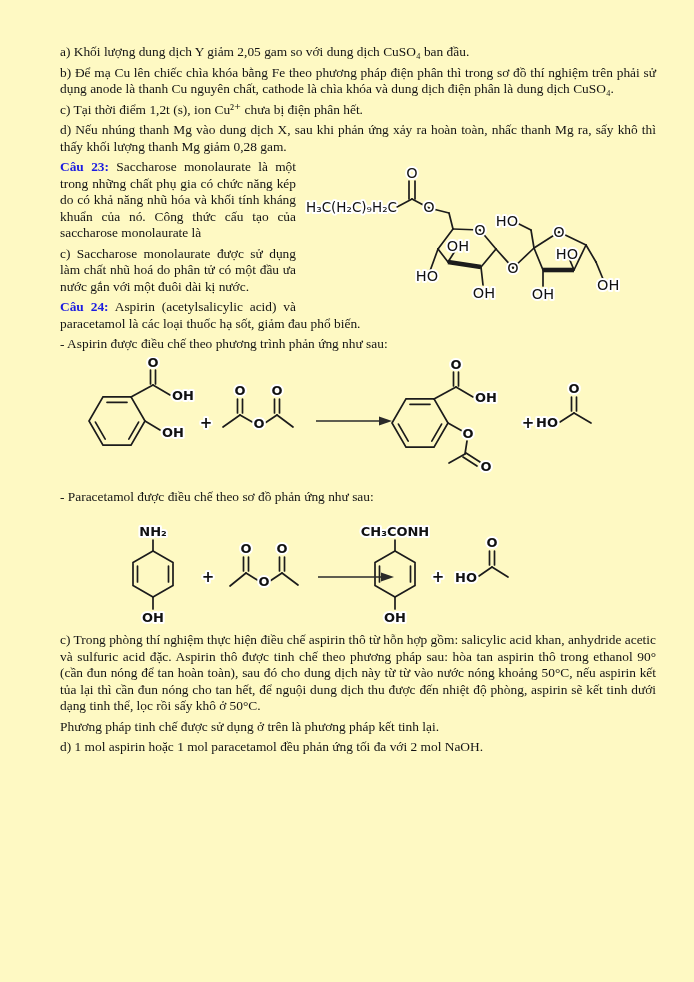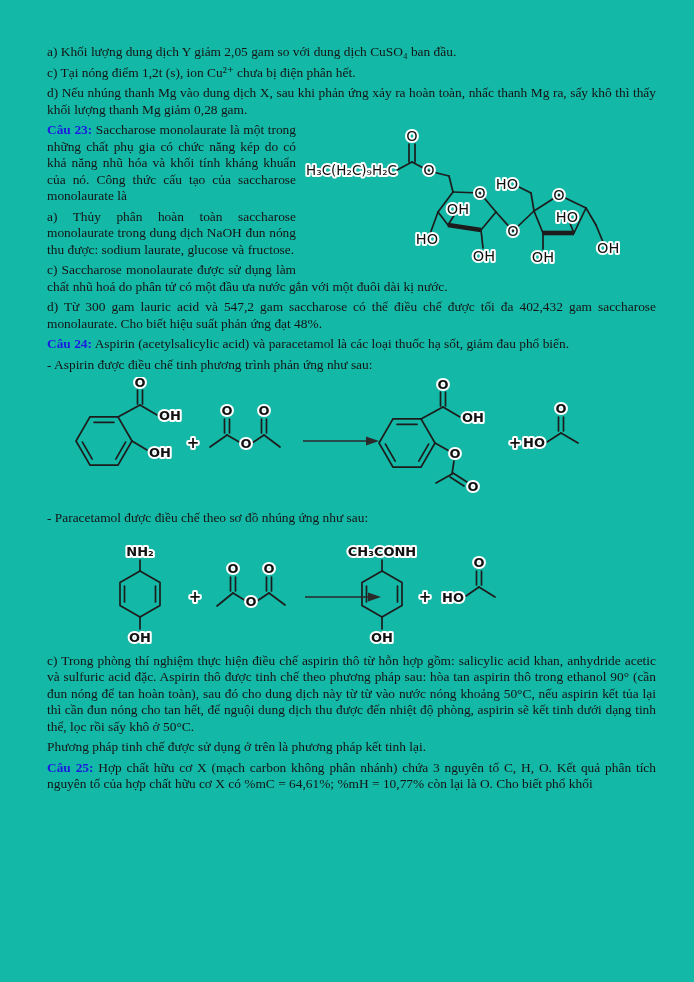--- a/index.html
+++ b/index.html
@@ -1,22 +1,22 @@
 <!DOCTYPE html>
 <html><head>
 <meta charset="utf-8">
 <style>
   html,body { margin:0; padding:0; background:#888; }
   .page {
     position: relative;
     width: 694px; height: 982px;
     margin: 0 auto;
-    background: #14b8a6;
+    background: #fef9c3;
     box-sizing: border-box;
-    padding: 44px 38px 0 47px;
+    padding: 44px 38px 0 60px;
     font-family: "Liberation Serif", "DejaVu Serif", serif;
     font-size: 13.4px;
     line-height: 16.5px;
     color: #141414;
     overflow: hidden;
   }
   p.para { margin: 0 0 4px 0; text-align: justify; }
   .qlabel { color: #1c1ce0; font-weight: bold; }
   .clear { clear: both; }
   figure.fig { margin: 0; padding: 0; }
@@ -38,21 +38,22 @@
   svg .plus   { font: bold 15px "DejaVu Sans", sans-serif; text-anchor: middle; }
   svg .ta-s { text-anchor: start; }
   svg .ta-e { text-anchor: end; }
 </style>
 </head>
 <body>
 
 <div class="page">
 
   <p class="para">a) Khối lượng dung dịch Y giảm 2,05 gam so với dung dịch CuSO₄ ban đầu.</p>
-  <p class="para">c) Tại nóng điểm 1,2t (s), ion Cu²⁺ chưa bị điện phân hết.</p>
+  <p class="para">b) Để mạ Cu lên chiếc chìa khóa bằng Fe theo phương pháp điện phân thì trong sơ đồ thí nghiệm trên phải sử dụng anode là thanh Cu nguyên chất, cathode là chìa khóa và dung dịch điện phân là dung dịch CuSO₄.</p>
+  <p class="para">c) Tại thời điểm 1,2t (s), ion Cu²⁺ chưa bị điện phân hết.</p>
   <p class="para">d) Nếu nhúng thanh Mg vào dung dịch X, sau khi phản ứng xảy ra hoàn toàn, nhấc thanh Mg ra, sấy khô thì thấy khối lượng thanh Mg giảm 0,28 gam.</p>
 
   <div class="q23block">
     <figure class="fig fig-sacc">
       <svg viewBox="0 0 360 150" width="360" height="150">
         <g class="bond">
           <line x1="101" y1="48" x2="116" y2="40"></line>
           <line x1="113" y1="40" x2="113" y2="22"></line>
           <line x1="119" y1="40" x2="119" y2="22"></line>
           <line x1="116" y1="40" x2="133" y2="49"></line>
@@ -90,27 +91,25 @@
         <text class="atom" x="188" y="139">OH</text>
         <text class="atom" x="217" y="114">O</text>
         <text class="atom" x="211" y="67">HO</text>
         <text class="atom" x="263" y="78">O</text>
         <text class="atom" x="271" y="100">HO</text>
         <text class="atom" x="247" y="140">OH</text>
         <text class="atom ta-s" x="301" y="131">OH</text>
       </svg>
     </figure>
     <p class="para"><span class="qlabel">Câu 23:</span> <span>Saccharose monolaurate là một trong những chất phụ gia có chức năng kép do có khả năng nhũ hóa và khối tính kháng khuẩn của nó. Công thức cấu tạo của saccharose monolaurate là</span></p>
-    <p class="para">a) Thủy phân hoàn toàn saccharose monolaurate trong dung dịch NaOH đun nóng thu được: sodium laurate, glucose và fructose.</p>
     <p class="para">c) Saccharose monolaurate được sử dụng làm chất nhũ hoá do phân tử có một đầu ưa nước gắn với một đuôi dài kị nước.</p>
-    <p class="para">d) Từ 300 gam lauric acid và 547,2 gam saccharose có thể điều chế được tối đa 402,432 gam saccharose monolaurate. Cho biết hiệu suất phản ứng đạt 48%.</p>
   </div>
 
   <p class="para"><span class="qlabel">Câu 24:</span> <span>Aspirin (acetylsalicylic acid) và paracetamol là các loại thuốc hạ sốt, giảm đau phổ biến.</span></p>
-  <p class="para">- Aspirin được điều chế tinh phương trình phản ứng như sau:</p>
+  <p class="para">- Aspirin được điều chế theo phương trình phản ứng như sau:</p>
 
   <figure class="fig fig-scheme">
     <svg viewBox="0 0 560 128" width="560" height="128">
       <g class="bond">
 
         <polygon class="ring" points="85,64 71,39.8 43,39.8 29,64 43,88.2 71,88.2"></polygon>
         <line x1="47" y1="45.3" x2="67" y2="45.3"></line>
         <line x1="35.4" y1="65.1" x2="45.2" y2="82.1"></line>
         <line x1="68.8" y1="82.1" x2="78.6" y2="65.1"></line>
         <line x1="71" y1="40" x2="93" y2="28"></line>
@@ -159,21 +158,21 @@
       <text class="atom-b" x="396" y="12">O</text>
       <text class="atom-b ta-s" x="415" y="45">OH</text>
       <text class="atom-b" x="408" y="81">O</text>
       <text class="atom-b" x="426" y="114">O</text>
       <text class="plus" x="468" y="71">+</text>
       <text class="atom-b ta-e" x="498" y="70">HO</text>
       <text class="atom-b" x="514" y="36">O</text>
     </svg>
   </figure>
 
-  <p class="para">- Paracetamol được điều chế theo sơ đồ nhúng ứng như sau:</p>
+  <p class="para">- Paracetamol được điều chế theo sơ đồ phản ứng như sau:</p>
 
   <figure class="fig fig-scheme">
     <svg viewBox="0 0 470 118" width="470" height="118">
       <g class="bond">
 
         <polygon class="ring" points="93,41 113,52.5 113,75.5 93,87 73,75.5 73,52.5"></polygon>
         <line x1="108.5" y1="56" x2="108.5" y2="72"></line>
         <line x1="77.5" y1="56" x2="77.5" y2="72"></line>
         <line x1="93" y1="41" x2="93" y2="30"></line>
         <line x1="93" y1="87" x2="93" y2="99"></line>
@@ -209,16 +208,16 @@
       <text class="atom-b" x="335" y="26">CH₃CONH</text>
       <text class="atom-b" x="335" y="112">OH</text>
       <text class="plus" x="378" y="72">+</text>
       <text class="atom-b ta-e" x="417" y="72">HO</text>
       <text class="atom-b" x="432" y="37">O</text>
     </svg>
   </figure>
 
   <p class="para">c) Trong phòng thí nghiệm thực hiện điều chế aspirin thô từ hỗn hợp gồm: salicylic acid khan, anhydride acetic và sulfuric acid đặc. Aspirin thô được tinh chế theo phương pháp sau: hòa tan aspirin thô trong ethanol 90° (cần đun nóng để tan hoàn toàn), sau đó cho dung dịch này từ từ vào nước nóng khoảng 50°C, nếu aspirin kết tủa lại thì cần đun nóng cho tan hết, để nguội dung dịch thu được đến nhiệt độ phòng, aspirin sẽ kết tinh dưới dạng tinh thể, lọc rồi sấy khô ở 50°C.</p>
   <p class="para">Phương pháp tinh chế được sử dụng ở trên là phương pháp kết tinh lại.</p>
-
-  <p class="para"><span class="qlabel">Câu 25:</span> <span>Hợp chất hữu cơ X (mạch carbon không phân nhánh) chứa 3 nguyên tố C, H, O. Kết quả phân tích nguyên tố của hợp chất hữu cơ X có %mC = 64,61%; %mH = 10,77% còn lại là O. Cho biết phổ khối</span></p>
+  <p class="para">d) 1 mol aspirin hoặc 1 mol paracetamol đều phản ứng tối đa với 2 mol NaOH.</p>
+
 
 </div>
 
 </body></html>

